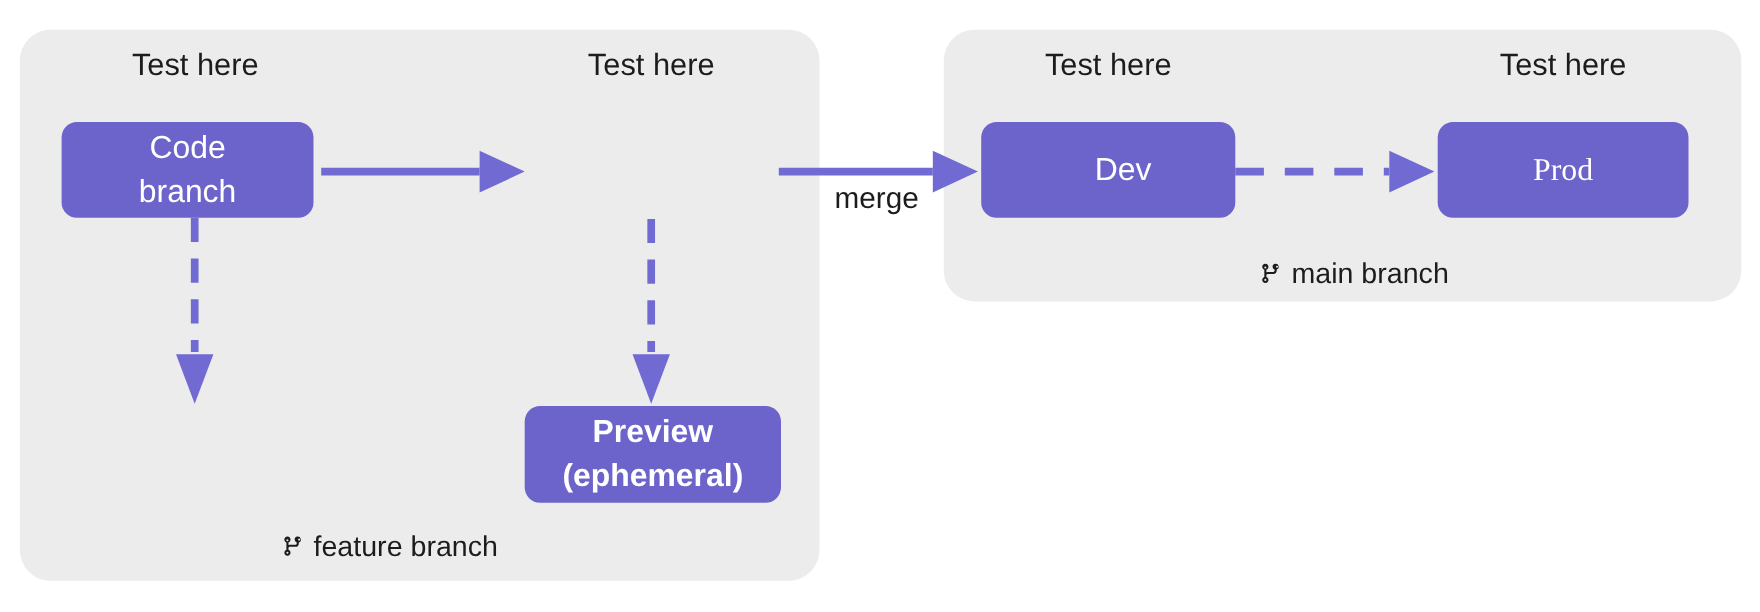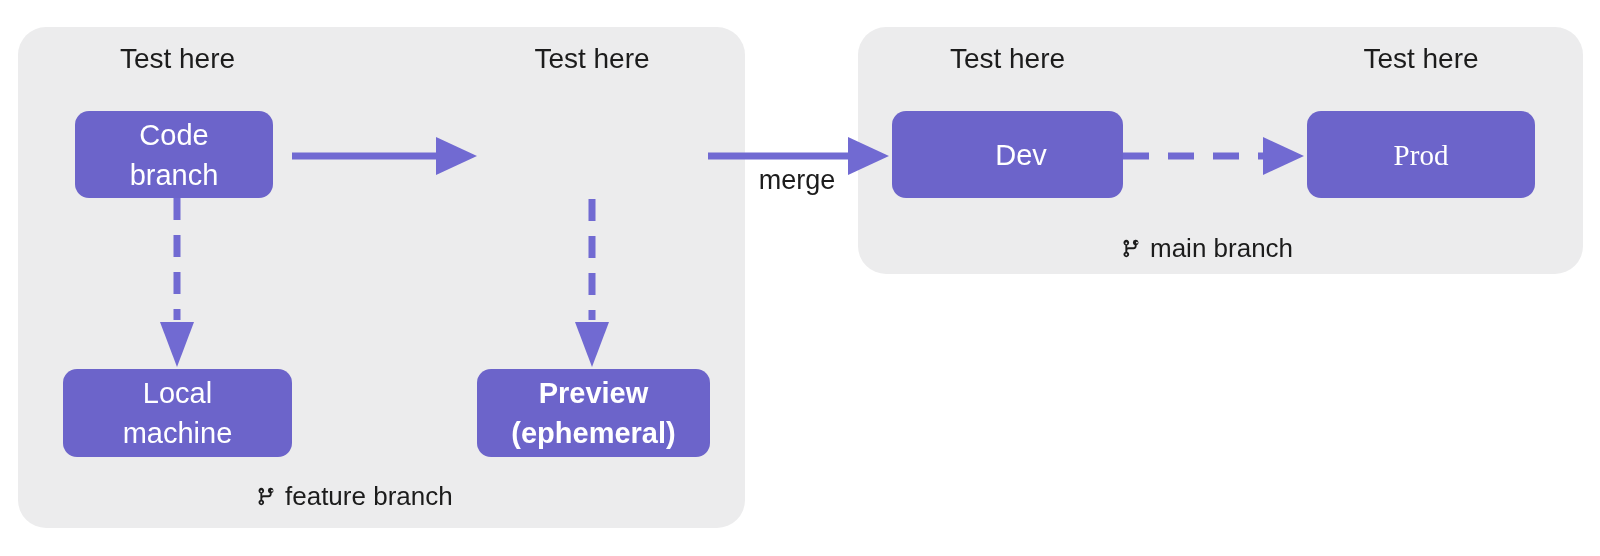--- a/index.html
+++ b/index.html
@@ -36,21 +36,21 @@
   .test-label.t3{left:1307px;width:228px;}
   .node{
     position:absolute;
     background:var(--node-fill);
     border-radius:14px;
     color:var(--node-text);
     display:flex;flex-direction:column;justify-content:center;align-items:center;
     font-size:29px;line-height:40px;text-align:center;
     white-space:nowrap;
   }
-  .node.code-branch{left:75px;top:111px;width:198px;height:87px;}
+  .node.code-branch{left:56px;top:111px;width:229px;height:87px;}
   .node.pull-request{left:477px;top:111px;width:230px;height:88px;}
   .node.dev{left:892px;top:111px;width:231px;height:87px;padding-left:27px;}
   .node.prod{left:1307px;top:111px;width:228px;height:87px;font-family:Liberation Serif, serif;}
   .node.local-machine{left:63px;top:369px;width:229px;height:88px;}
   .node.preview{left:477px;top:369px;width:233px;height:88px;font-weight:bold;}
   svg.edges{position:absolute;left:0;top:0;width:1600px;height:556px;pointer-events:none;}
   .edge-line{stroke:var(--arrow);stroke-width:7;fill:none;}
   .edge-line.dashed-h{stroke-dasharray:26 19;}
   .edge-line.dashed-v{stroke-dasharray:22 15;}
   .edge-head{fill:var(--arrow);}
@@ -59,21 +59,21 @@
     text-align:center;font-size:27px;color:var(--label-text);
     white-space:nowrap;
   }
   .branch-label{
     position:absolute;height:30px;
     display:flex;align-items:center;gap:9px;
     font-size:26px;color:var(--label-text);
     white-space:nowrap;
   }
   .branch-label.feature{left:256px;top:481px;}
-  .branch-label.main{left:1121px;top:233px;justify-content:space-between;}
+  .branch-label.main{left:1145px;top:233px;justify-content:space-between;}
   .branch-label svg{display:block;}
   .git-icon-path{fill:var(--label-text);}
 </style>
 </head>
 <body>
 
 <div class="canvas">
 
   <div class="group feature"></div>
   <div class="group main"></div>
@@ -111,24 +111,20 @@
   <div class="node code-branch">
     <span>Code</span>
     <span>branch</span>
   </div>
   <div class="node dev">
     <span>Dev</span>
   </div>
   <div class="node prod">
     <span>Prod</span>
   </div>
-  <div class="node local-machine">
-    <span>Local</span>
-    <span>machine</span>
-  </div>
   <div class="node preview">
     <span>Preview</span>
     <span>(ephemeral)</span>
   </div>
 
   <div class="branch-label feature">
     <svg width="20" height="23" viewBox="0 0 16 16" aria-hidden="true">
       <path class="git-icon-path" fill-rule="evenodd" d="M9.5 3.25a2.25 2.25 0 1 1 3 2.122V6A2.5 2.5 0 0 1 10 8.5H6a1 1 0 0 0-1 1v1.128a2.251 2.251 0 1 1-1.5 0V5.372a2.25 2.25 0 1 1 1.5 0v1.836A2.493 2.493 0 0 1 6 7h4a1 1 0 0 0 1-1v-.628a2.25 2.25 0 0 1-1.5-2.122ZM4.25 13.5a.75.75 0 1 0 0-1.5.75.75 0 0 0 0 1.5Zm8.5-9.5a.75.75 0 1 0 0-1.5.75.75 0 0 0 0 1.5ZM4.25 4.5a.75.75 0 1 0 0-1.5.75.75 0 0 0 0 1.5Z"></path>
     </svg>
     <span>feature branch</span>

